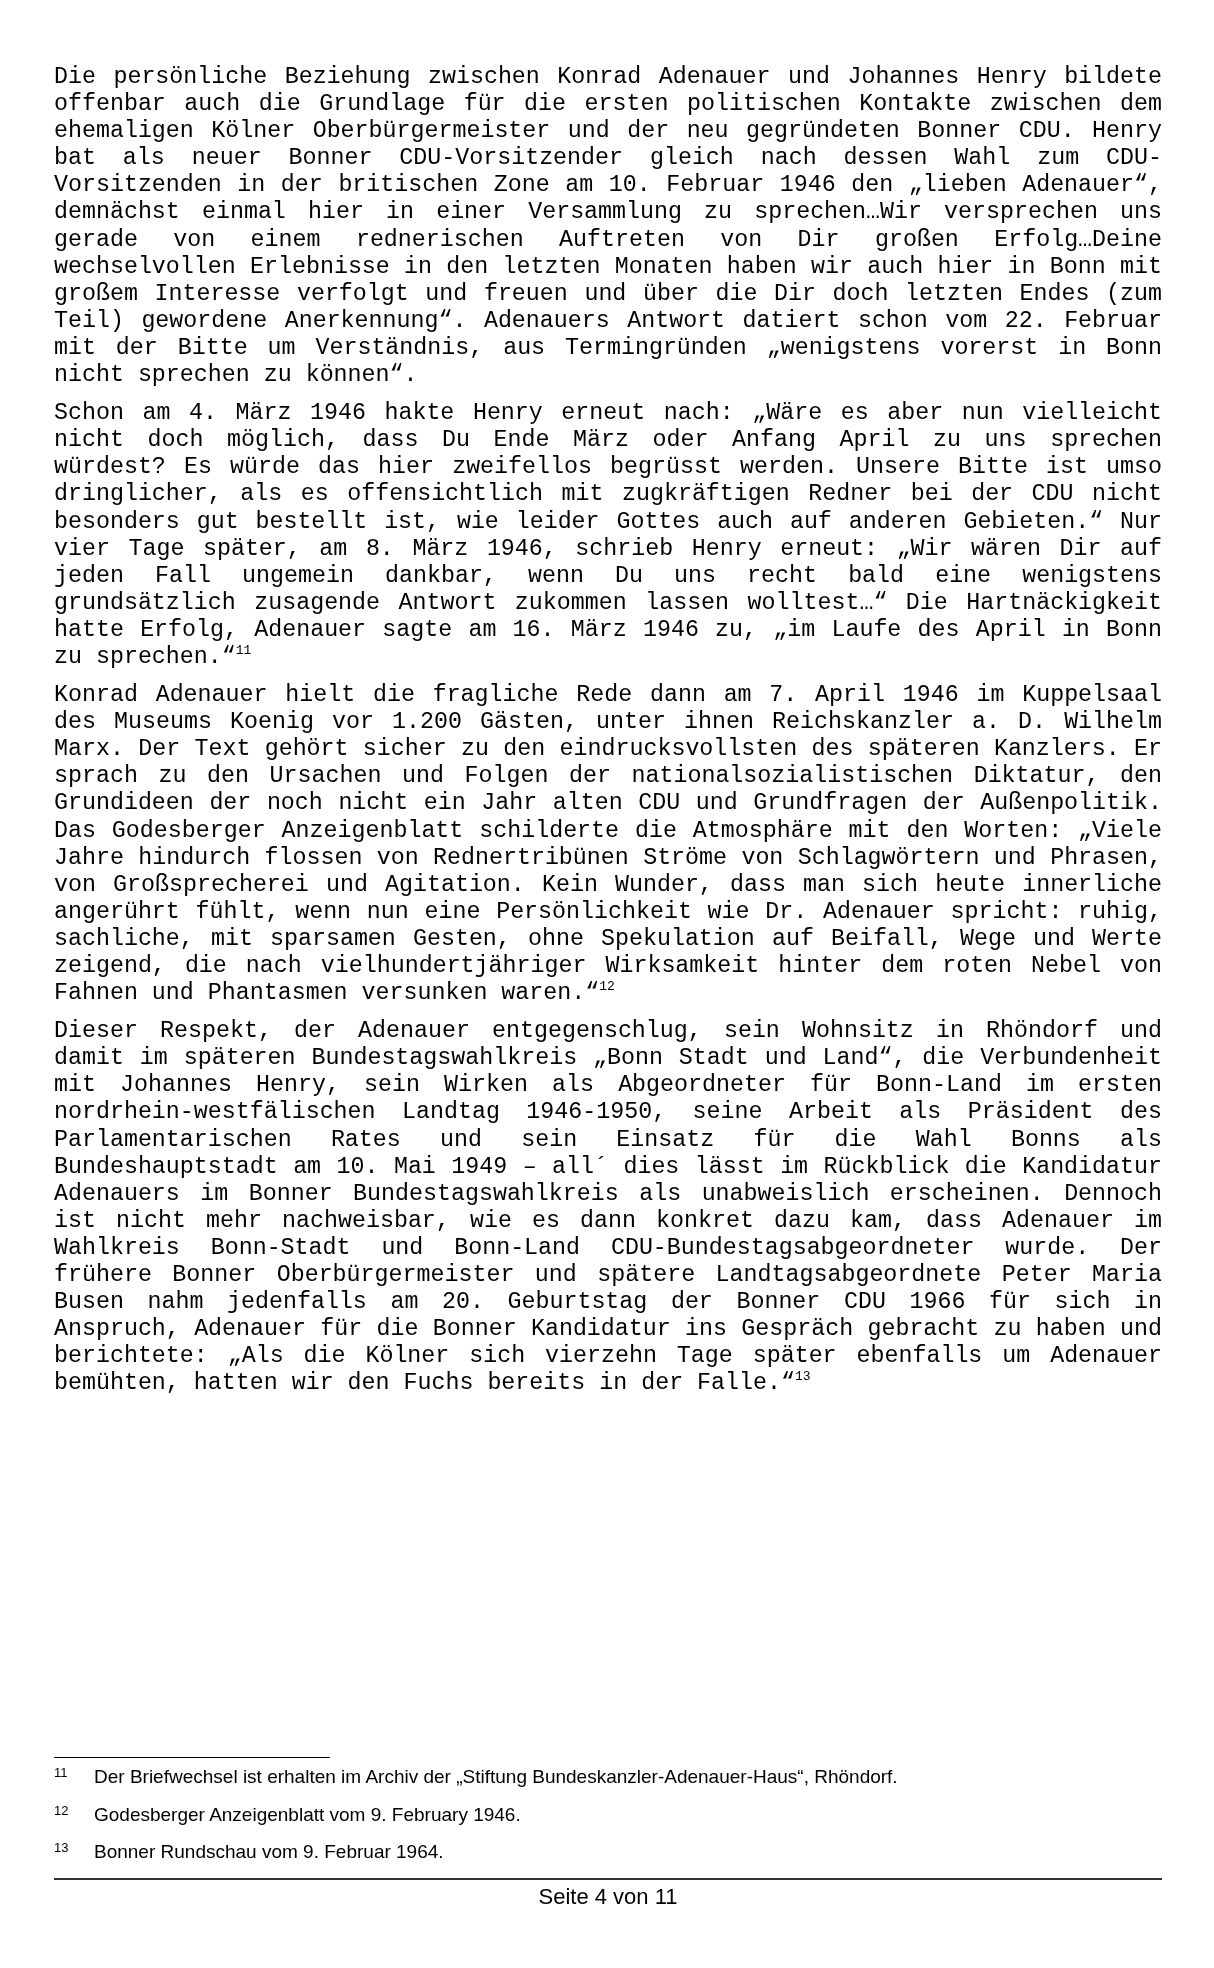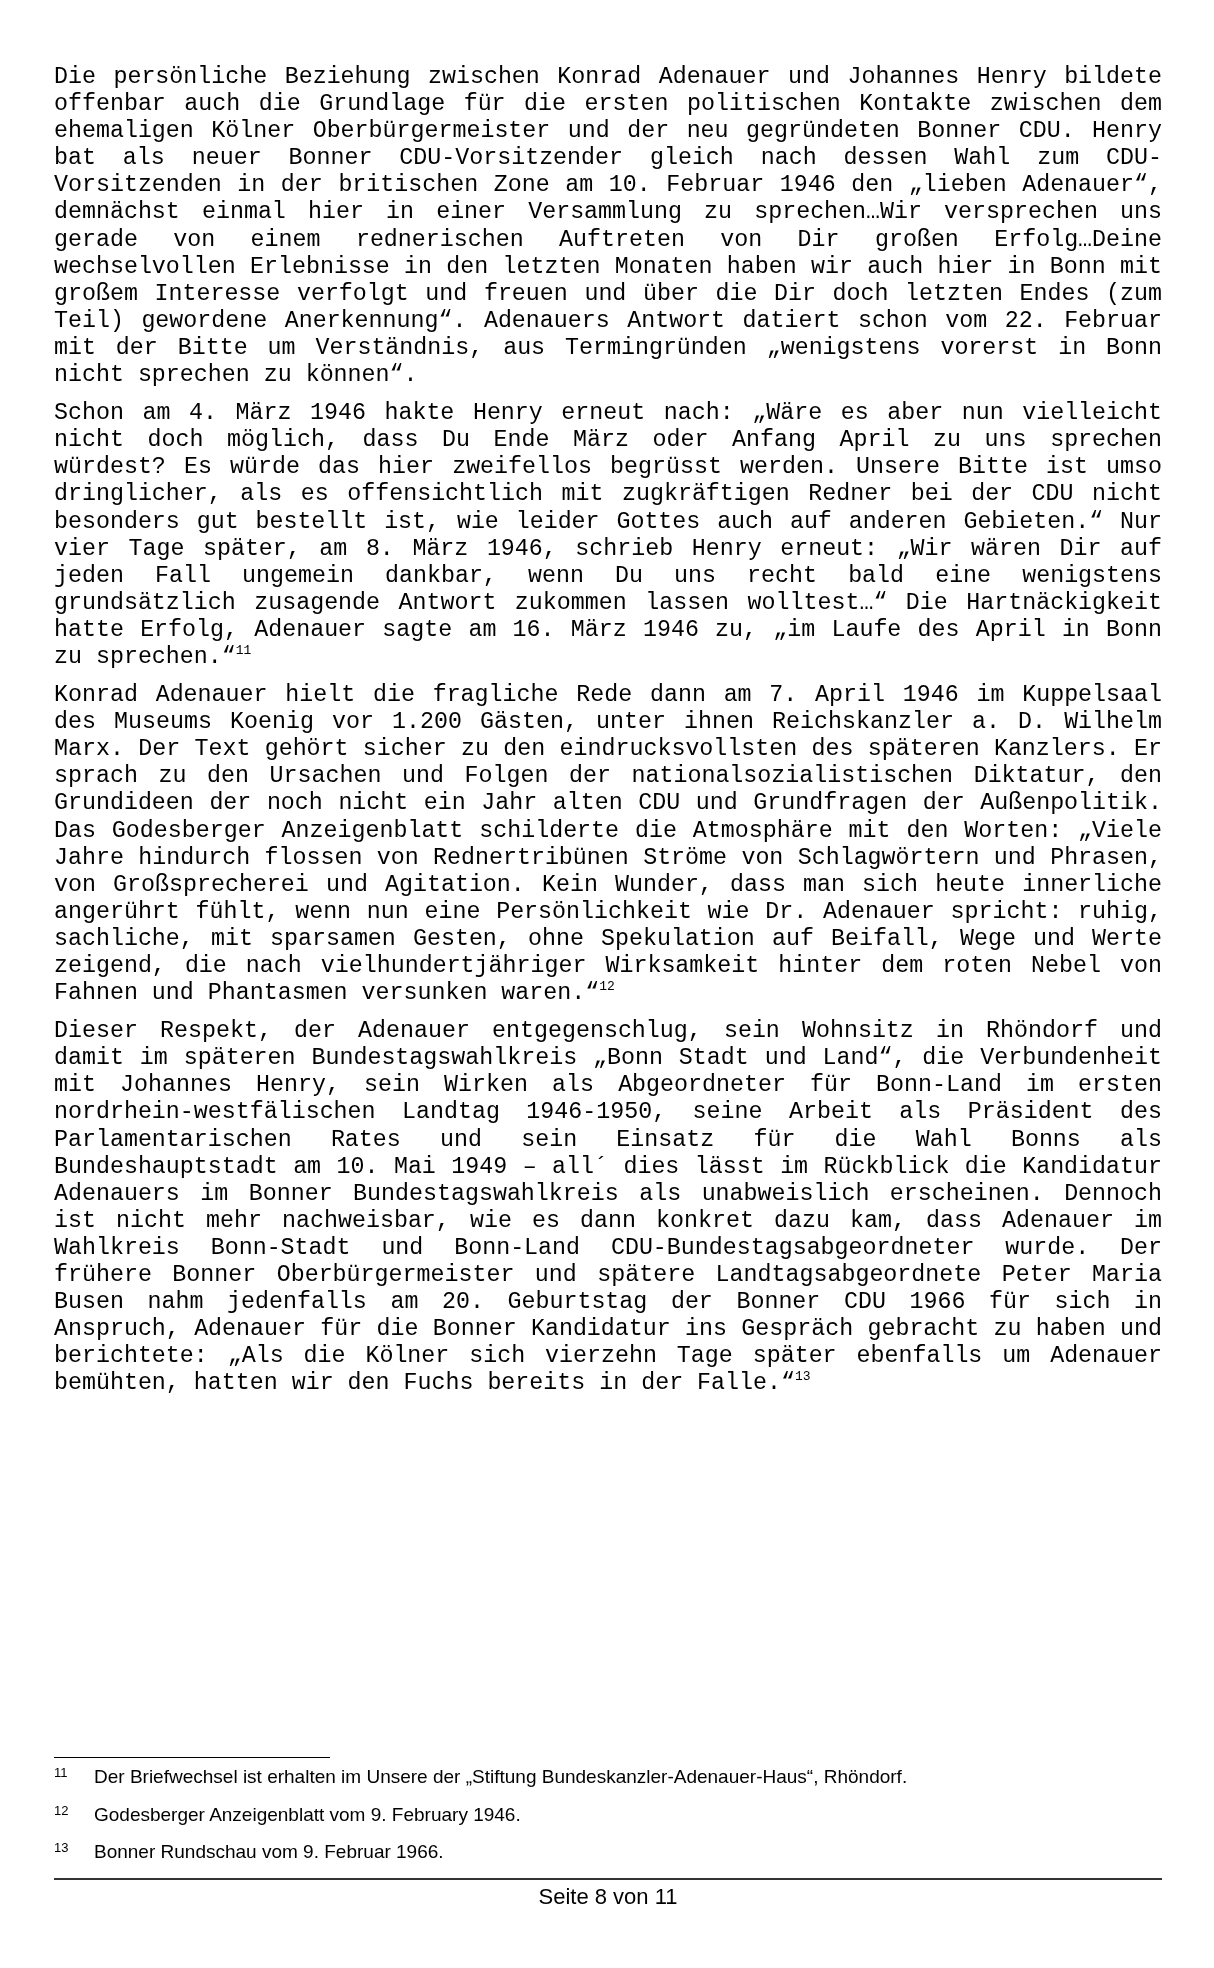--- a/index.html
+++ b/index.html
@@ -96,26 +96,26 @@
   <p class="para"><span>Schon am 4. März 1946 hakte Henry erneut nach: „Wäre es aber nun vielleicht nicht doch möglich, dass Du Ende März oder Anfang April zu uns sprechen würdest? Es würde das hier zweifellos begrüsst werden. Unsere Bitte ist umso dringlicher, als es offensichtlich mit zugkräftigen Redner bei der CDU nicht besonders gut bestellt ist, wie leider Gottes auch auf anderen Gebieten.“ Nur vier Tage später, am 8. März 1946, schrieb Henry erneut: „Wir wären Dir auf jeden Fall ungemein dankbar, wenn Du uns recht bald eine wenigstens grundsätzlich zusagende Antwort zukommen lassen wolltest…“ Die Hartnäckigkeit hatte Erfolg, Adenauer sagte am 16. März 1946 zu, „im Laufe des April in Bonn zu sprechen.“</span><sup>11</sup></p>
   <p class="para"><span>Konrad Adenauer hielt die fragliche Rede dann am 7. April 1946 im Kuppelsaal des Museums Koenig vor 1.200 Gästen, unter ihnen Reichskanzler a. D. Wilhelm Marx. Der Text gehört sicher zu den eindrucksvollsten des späteren Kanzlers. Er sprach zu den Ursachen und Folgen der nationalsozialistischen Diktatur, den Grundideen der noch nicht ein Jahr alten CDU und Grundfragen der Außenpolitik. Das Godesberger Anzeigenblatt schilderte die Atmosphäre mit den Worten: „Viele Jahre hindurch flossen von Rednertribünen Ströme von  Schlagwörtern und Phrasen, von Großsprecherei und Agitation. Kein Wunder, dass man sich heute innerliche angerührt fühlt, wenn nun eine Persönlichkeit wie Dr. Adenauer spricht: ruhig, sachliche, mit sparsamen Gesten, ohne Spekulation auf Beifall, Wege und Werte zeigend, die nach vielhundertjähriger Wirksamkeit hinter dem roten Nebel von Fahnen und Phantasmen versunken waren.“</span><sup>12</sup></p>
   <p class="para"><span>Dieser Respekt, der Adenauer entgegenschlug, sein Wohnsitz in Rhöndorf und damit im späteren Bundestagswahlkreis „Bonn Stadt und Land“, die Verbundenheit mit Johannes Henry, sein Wirken als Abgeordneter für Bonn-Land im ersten nordrhein-westfälischen Landtag 1946-1950, seine Arbeit als Präsident des Parlamentarischen Rates und sein Einsatz für die Wahl Bonns als Bundeshauptstadt am 10. Mai 1949 – all´ dies lässt im Rückblick die Kandidatur Adenauers im Bonner Bundestagswahlkreis als unabweislich erscheinen. Dennoch ist nicht mehr nachweisbar, wie es dann konkret dazu kam, dass Adenauer im Wahlkreis Bonn-Stadt und Bonn-Land CDU-Bundestagsabgeordneter wurde. Der frühere Bonner Oberbürgermeister und spätere Landtagsabgeordnete Peter Maria Busen nahm jedenfalls am 20. Geburtstag der Bonner CDU 1966 für sich in Anspruch, Adenauer für die Bonner Kandidatur ins Gespräch gebracht zu haben und berichtete: „Als die Kölner sich vierzehn Tage später ebenfalls um Adenauer bemühten, hatten wir den Fuchs bereits in der Falle.“</span><sup>13</sup></p>
 </div>
 
 <div class="footnote-rule"></div>
 
 <div class="footnotes">
   <div class="footnote">
     <span class="fn-num">11</span>
-    <span class="fn-text">Der Briefwechsel ist erhalten im Unsere der „Stiftung Bundeskanzler-Adenauer-Haus“, Rhöndorf.</span>
+    <span class="fn-text">Der Briefwechsel ist erhalten im Archiv der „Stiftung Bundeskanzler-Adenauer-Haus“, Rhöndorf.</span>
   </div>
   <div class="footnote">
     <span class="fn-num">12</span>
     <span class="fn-text">Godesberger Anzeigenblatt vom 9. February 1946.</span>
   </div>
   <div class="footnote">
     <span class="fn-num">13</span>
-    <span class="fn-text">Bonner Rundschau vom 9. Februar 1966.</span>
+    <span class="fn-text">Bonner Rundschau vom 9. Februar 1964.</span>
   </div>
 </div>
 
 <div class="footer-rule"></div>
-<div class="page-footer">Seite 8 von 11</div>
+<div class="page-footer">Seite 4 von 11</div>
 
 </body></html>

